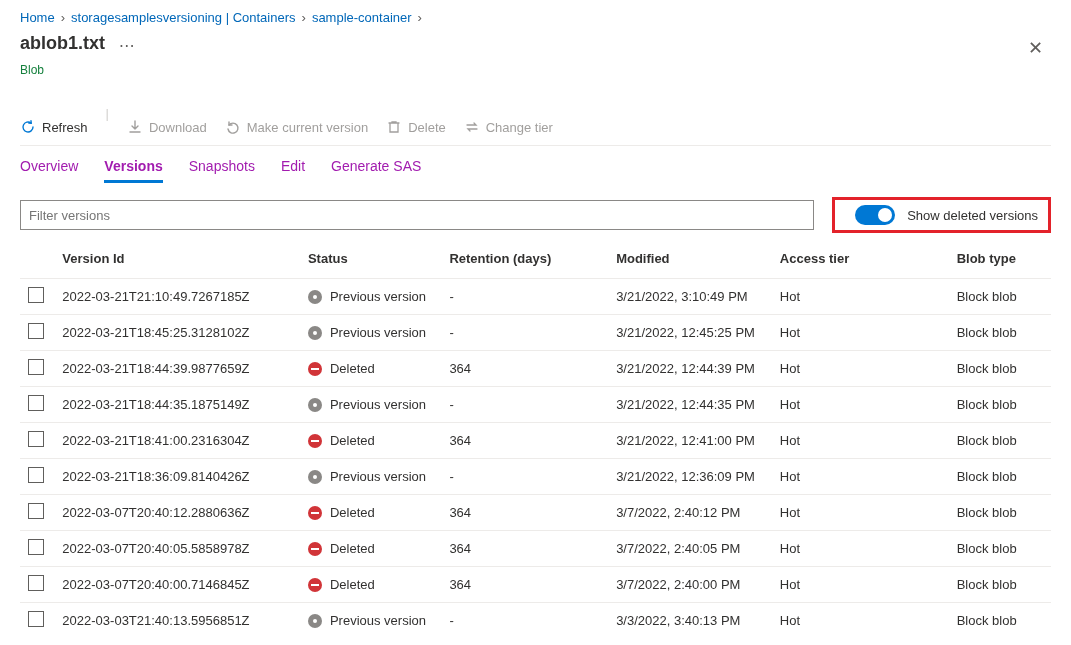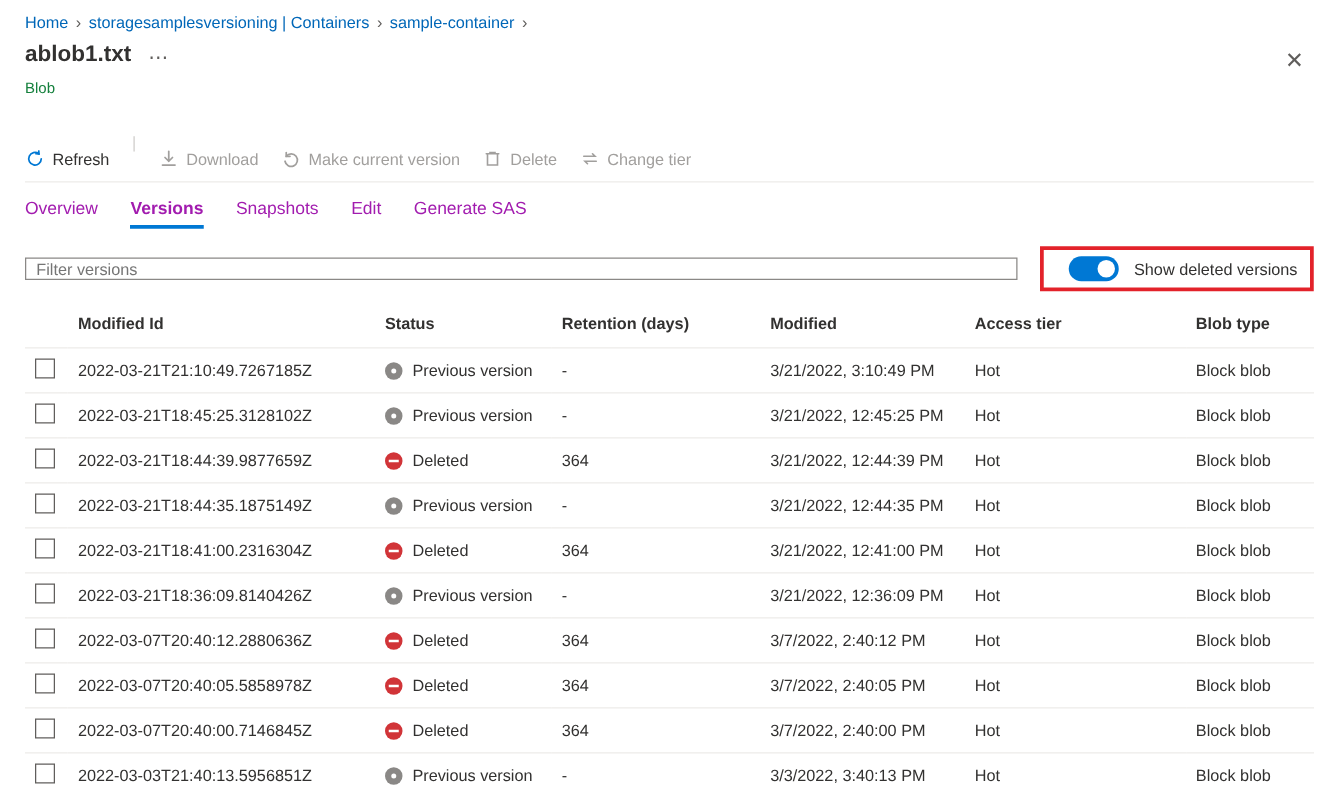--- a/index.html
+++ b/index.html
@@ -65,21 +65,21 @@
   
   .filter-row {
     display: flex;
     align-items: center;
     gap: 18px;
     margin-bottom: 8px;
   }
   .filter-input {
     flex: 1;
     border: 1px solid #8a8886;
-    height: 18px;
+    height: 30px;
     padding: 0 8px;
     font-size: 13px;
     color:#323130;
   }
   .toggle-box {
     border: 3px solid #e3222a;
     padding: 5px 10px 5px 20px;
     display: flex;
     align-items: center;
     gap: 12px;
@@ -233,21 +233,21 @@
         <col class="col-vid">
         <col class="col-status">
         <col class="col-ret">
         <col class="col-mod">
         <col class="col-tier">
         <col class="col-type">
   </colgroup>
   <thead>
     <tr>
       <th></th>
-      <th>Modified Id</th>
+      <th>Version Id</th>
       <th>Status</th>
       <th>Retention (days)</th>
       <th>Modified</th>
       <th>Access tier</th>
       <th>Blob type</th>
     </tr>
   </thead>
   <tbody id="rows">
         <tr>
           <td><span class="chk"></span></td>

